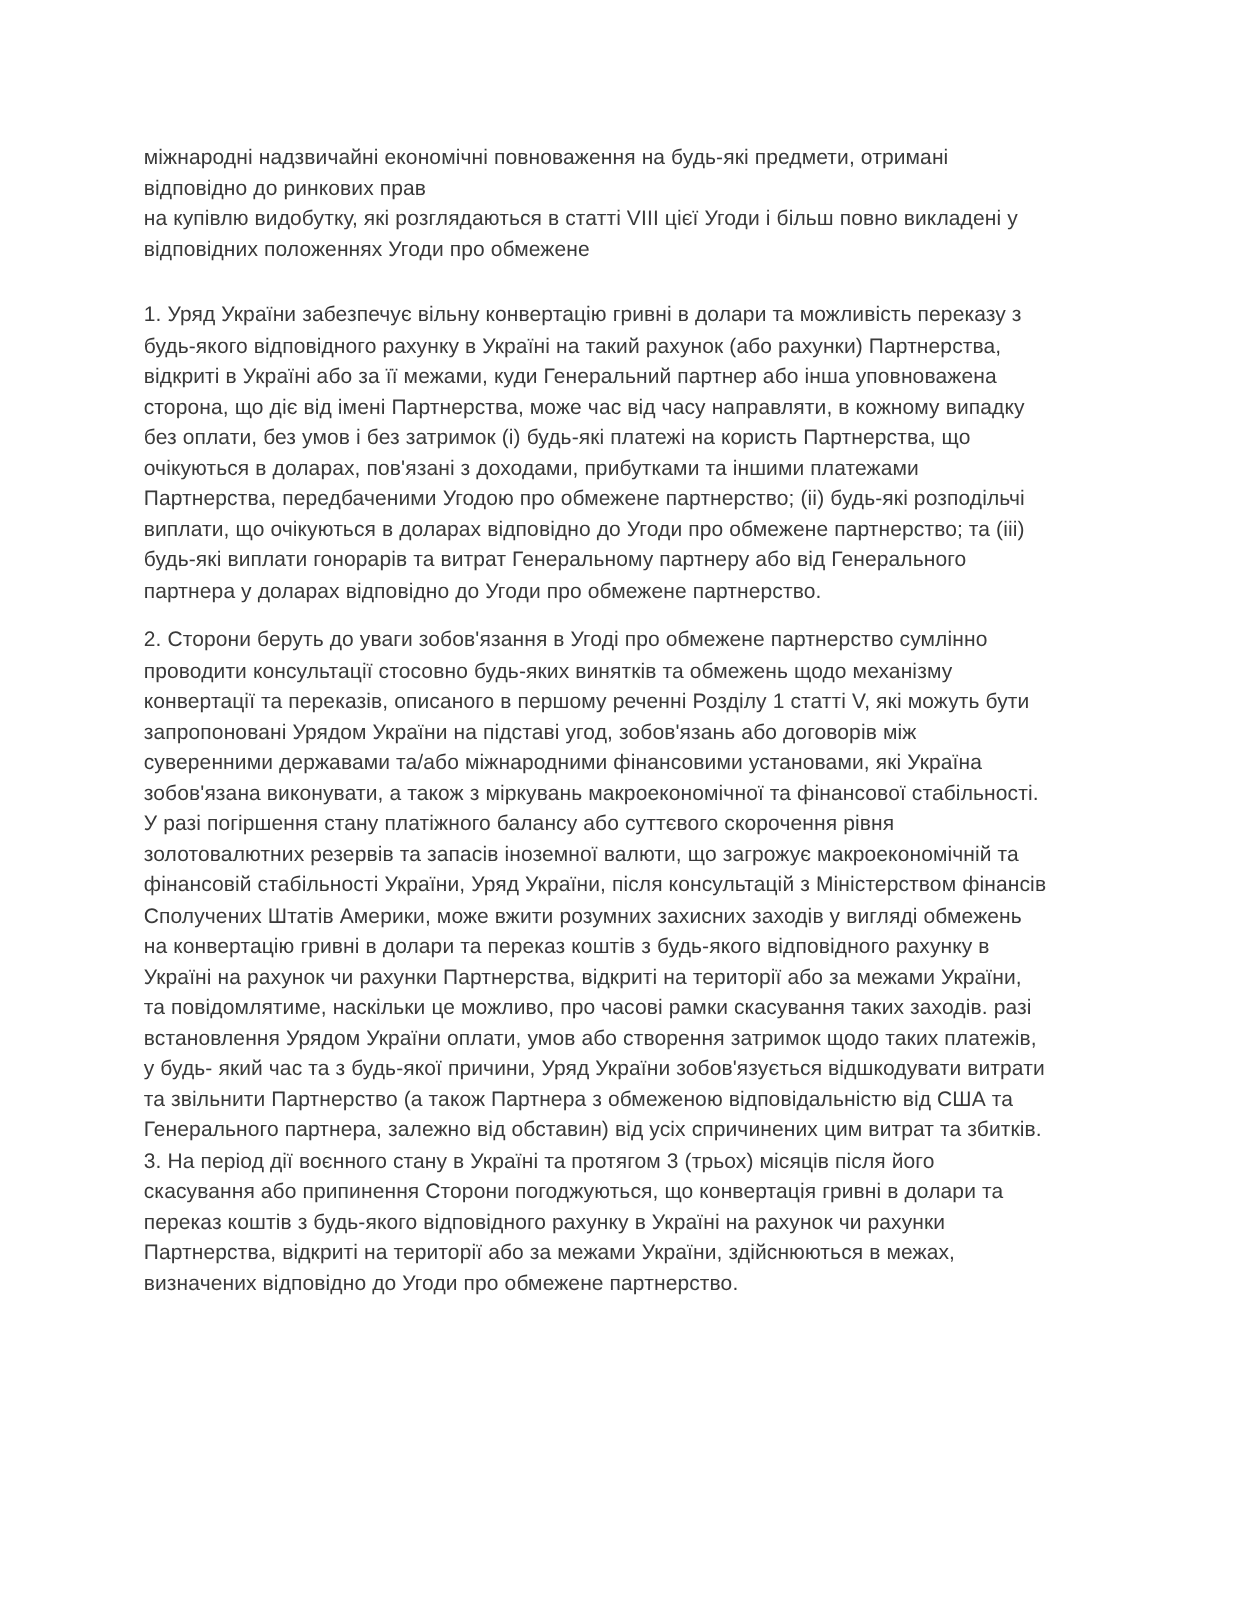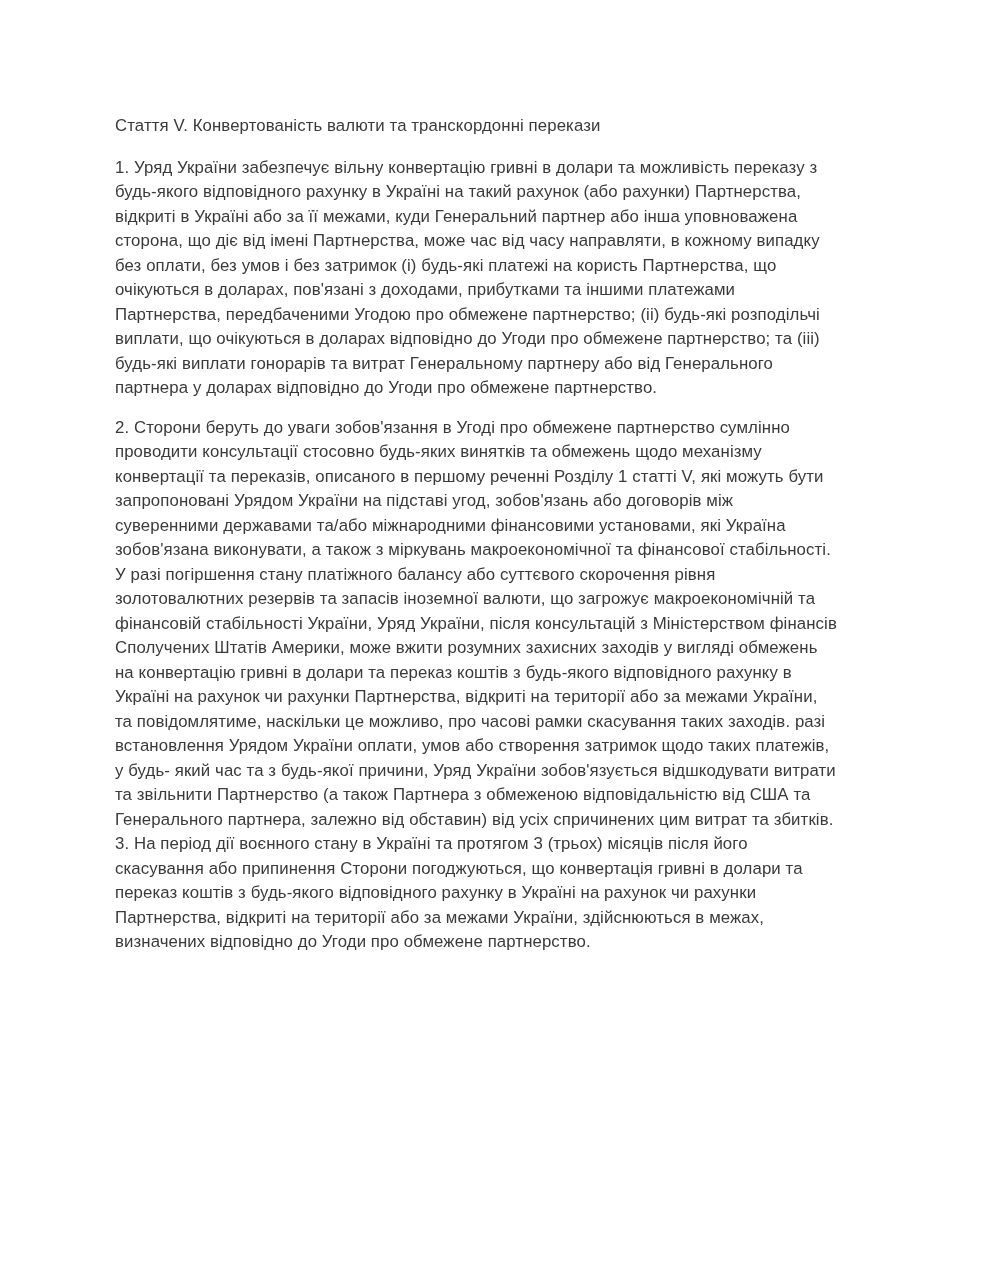--- a/index.html
+++ b/index.html
@@ -32,21 +32,24 @@
   .gap-a { margin-bottom: 28px !important; }
   .gap-b { margin-bottom: 24px !important; }
   .gap-c { margin-bottom: 17px !important; }
   .gap-d { margin-bottom: 15px !important; }
 </style>
 </head>
 <body>
 
 <div class="page">
   <div class="content">
-    <p class="gap-c">Стаття V. Конвертованість валюти та транскордонні перекази</p>
+    <p class="gap-a">міжнародні надзвичайні економічні повноваження на будь-які предмети, отримані
+відповідно до ринкових прав
+на купівлю видобутку, які розглядаються в статті VIII цієї Угоди і більш повно викладені у
+відповідних положеннях Угоди про обмежене</p>
     <p class="gap-d">1. Уряд України забезпечує вільну конвертацію гривні в долари та можливість переказу з
 будь-якого відповідного рахунку в Україні на такий рахунок (або рахунки) Партнерства,
 відкриті в Україні або за її межами, куди Генеральний партнер або інша уповноважена
 сторона, що діє від імені Партнерства, може час від часу направляти, в кожному випадку
 без оплати, без умов і без затримок (i) будь-які платежі на користь Партнерства, що
 очікуються в доларах, пов'язані з доходами, прибутками та іншими платежами
 Партнерства, передбаченими Угодою про обмежене партнерство; (ii) будь-які розподільчі
 виплати, що очікуються в доларах відповідно до Угоди про обмежене партнерство; та (iii)
 будь-які виплати гонорарів та витрат Генеральному партнеру або від Генерального
 партнера у доларах відповідно до Угоди про обмежене партнерство.</p>

